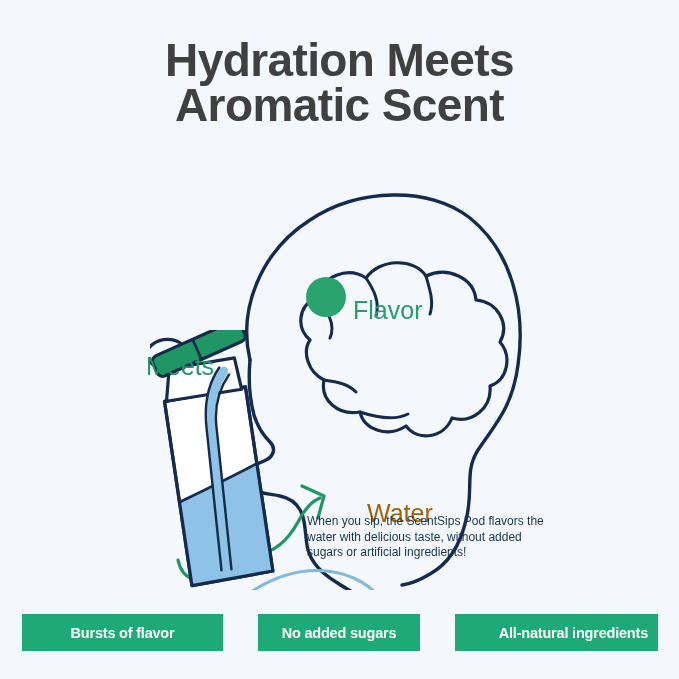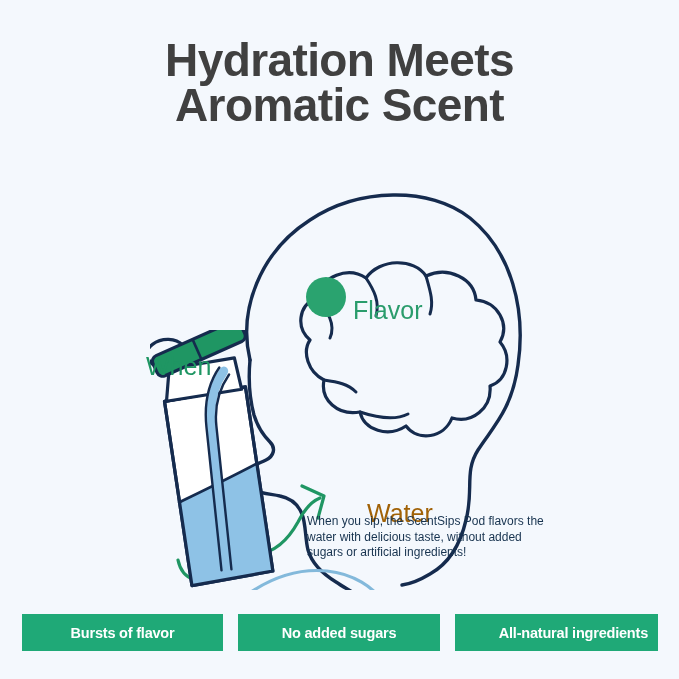--- a/index.html
+++ b/index.html
@@ -102,21 +102,21 @@
   .badge {
     height: 37px;
     background: #1fa977;
     display: flex;
     align-items: center;
     justify-content: center;
     box-sizing: border-box;
     padding: 0 10px;
   }
   .badge-1 { width: 201px; }
-  .badge-2 { width: 202px; }
+  .badge-2 { width: 162px; }
   .badge-3 { width: 203px; justify-content: flex-end; }
   .badge-label {
     color: #ffffff;
     font-family: "Liberation Sans", sans-serif;
     font-weight: bold;
     font-size: 14.5px;
     letter-spacing: -0.2px;
     white-space: nowrap;
   }
 </style>
@@ -212,21 +212,21 @@
 
         <g transform="rotate(-18 62 18)">
           <rect x="14" y="6" width="96" height="22" rx="6" fill="#1f9663" stroke="#152b4e" stroke-width="3.2"></rect>
           <path d="M 60 6 L 60 28" fill="none" stroke="#152b4e" stroke-width="2.6"></path>
         </g>
 
       </g>
     </svg>
   </div>
 
-  <div class="lbl lbl-scent">When</div>
+  <div class="lbl lbl-scent">Meets</div>
   <div class="lbl lbl-flavor">Flavor</div>
   <div class="lbl lbl-water">Water</div>
 
   <div class="caption">When you sip, the ScentSips Pod flavors the water with delicious taste, without added sugars or artificial ingredients!</div>
 
   <div class="badges">
     <div class="badge badge-1">
       <span class="badge-label">Bursts of flavor</span>
     </div>
     <div class="badge badge-2">

